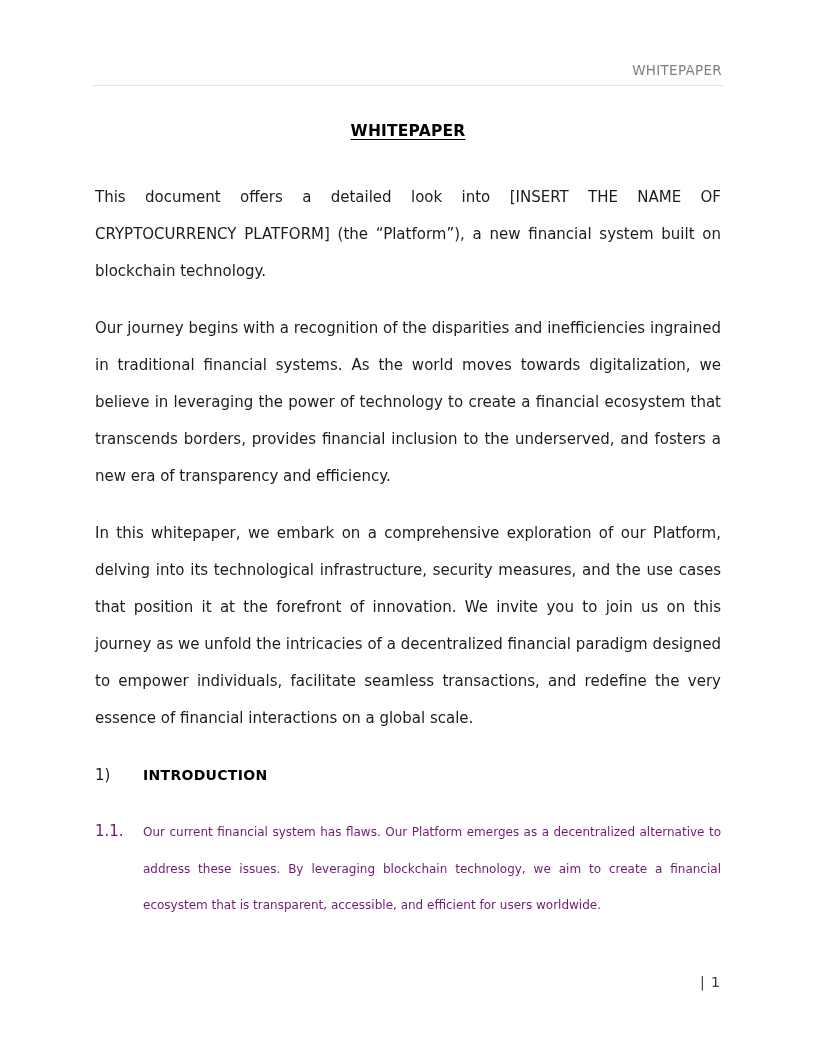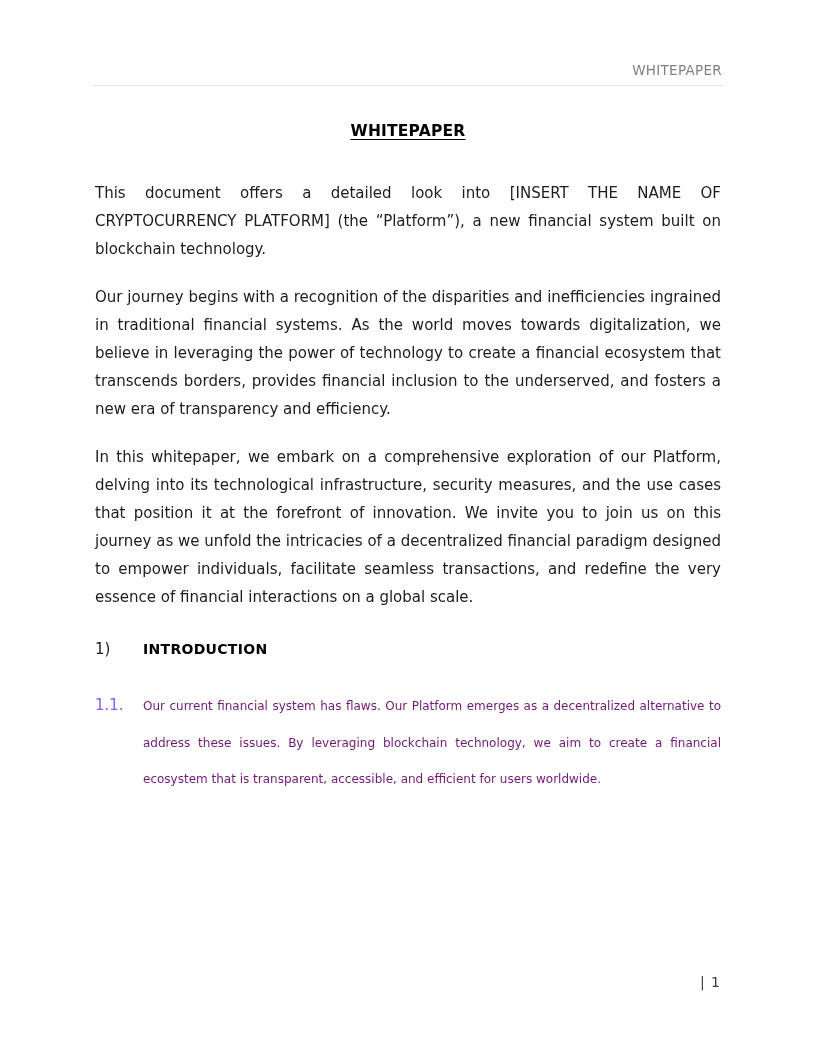--- a/index.html
+++ b/index.html
@@ -71,21 +71,21 @@
 
   .doc-title span {
     text-decoration: underline;
     text-underline-offset: 3px;
   }
 
   p.para {
     text-align: justify;
     text-justify: inter-word;
     font-size: 15px;
-    line-height: 28px;
+    line-height: 37px;
     color: #1c1c1c;
     margin: 0 0 20px 0;
     hyphens: none;
   }
 
   p.para:last-child { margin-bottom: 0; }
 
   
   .section-heading {
     display: flex;
@@ -112,21 +112,21 @@
   
   .list-item {
     display: flex;
     align-items: baseline;
   }
 
   .list-item .marker {
     flex: 0 0 48px;
     font-size: 15px;
     line-height: 36.8px;
-    color: #8b5cf6;
+    color: #701a75;
   }
 
   .list-item .item-text {
     flex: 1 1 auto;
     text-align: justify;
     text-justify: inter-word;
     font-size: 12px;
     line-height: 36.8px;
     color: #701a75;
     hyphens: none;

